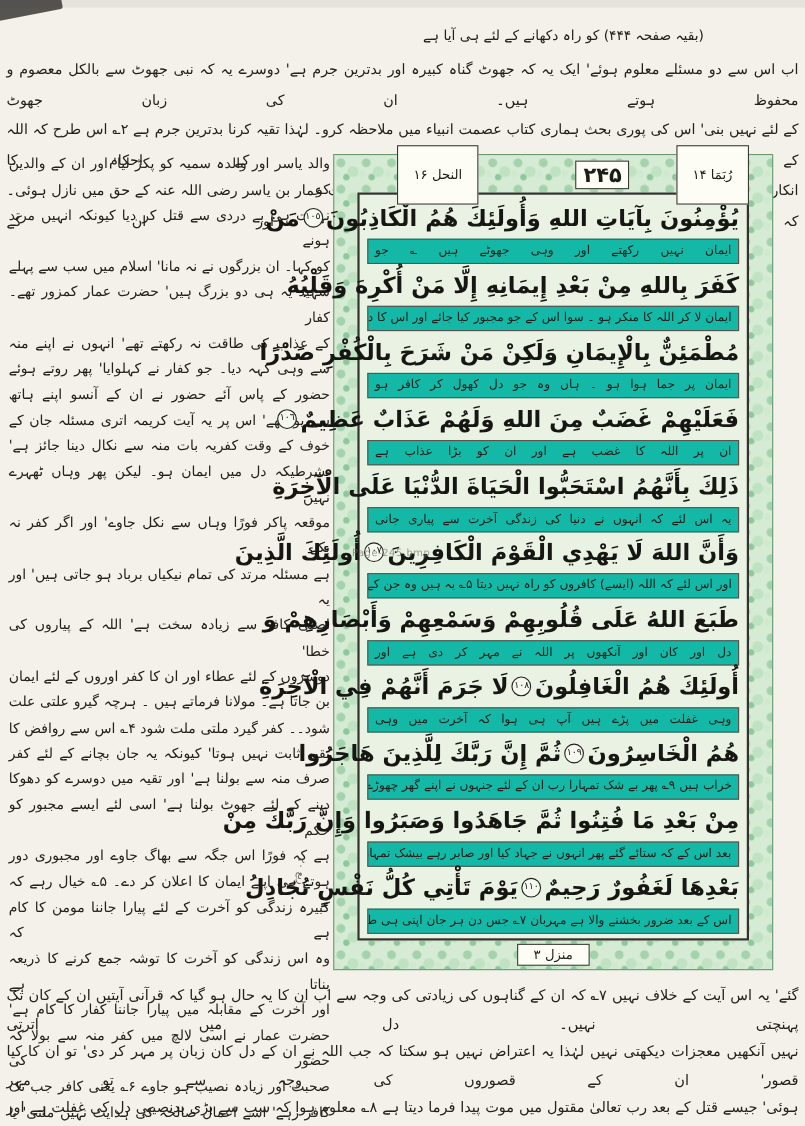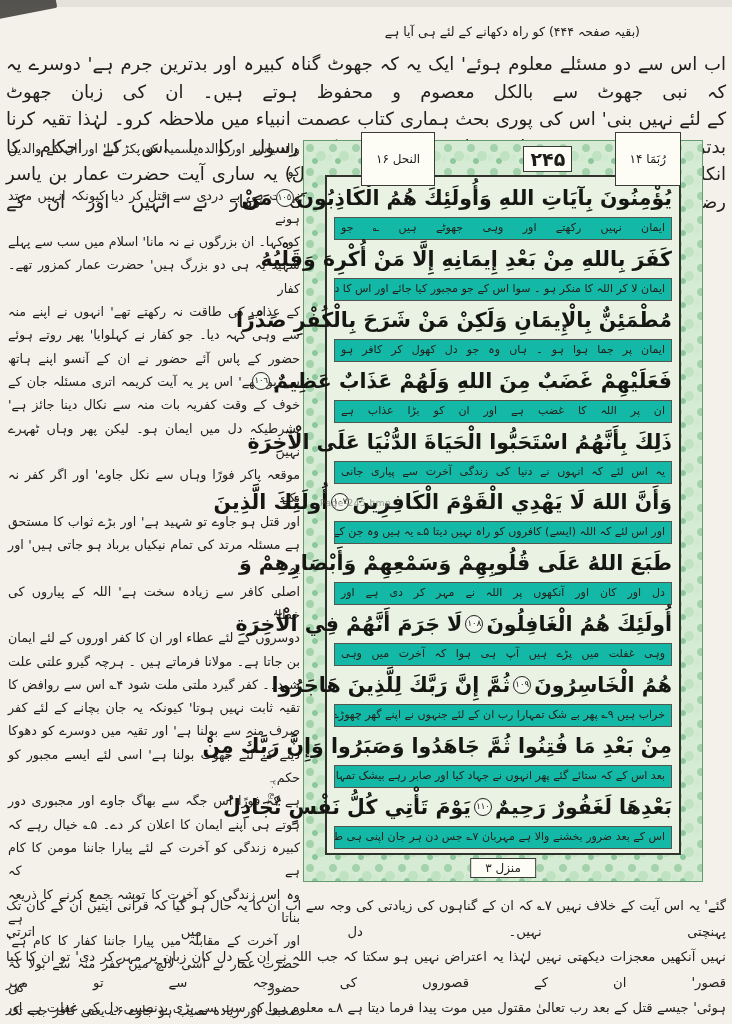--- a/index.html
+++ b/index.html
@@ -19,21 +19,21 @@
   .artifact-topband{
     position:absolute;left:0;top:0;width:100%;height:7px;background:#dedbd4;opacity:.7;
   }
   .jline{text-align:justify;text-align-last:justify;}
   
   .continuation{
     position:absolute;top:24px;right:92px;width:330px;
     font-size:12.5px;text-align:right;white-space:nowrap;
   }
   .top-para{position:absolute;top:50px;right:6px;left:6px;}
-  .top-para .tline{font-size:18px;line-height:27.5px;}
+  .top-para .tline{font-size:13px;line-height:27.5px;}
   
   .left-col{position:absolute;top:137px;right:432px;left:8px;}
   .left-col .lline{font-size:12.7px;line-height:23.3px;}
   
   .quran-box{
     position:absolute;left:303px;top:140px;width:400px;height:742px;
     box-sizing:border-box;border:1px solid #679a6f;
     background-color:#d6ebd4;
     background-image:
       radial-gradient(circle at 6px 7px,#a3d2ac 3.5px,rgba(0,0,0,0) 4.5px),
@@ -135,21 +135,20 @@
       <div class="jline lline">حضور کے پاس آئے حضور نے ان کے آنسو اپنے ہاتھ</div>
 
       <div class="jline lline">سے پونچھے' اس پر یہ آیت کریمہ اتری مسئلہ جان کے</div>
 
       <div class="jline lline">خوف کے وقت کفریہ بات منہ سے نکال دینا جائز ہے'</div>
 
       <div class="jline lline">بشرطیکہ دل میں ایمان ہو۔ لیکن پھر وہاں ٹھہرے نہیں</div>
 
       <div class="jline lline">موقعہ پاکر فورًا وہاں سے نکل جاوے' اور اگر کفر نہ بکے</div>
 
-      <div class="jline lline">اور قتل ہو جاوے تو شہید ہے' اور بڑے ثواب کا مستحق</div>
 
       <div class="jline lline">ہے مسئلہ مرتد کی تمام نیکیاں برباد ہو جاتی ہیں' اور یہ</div>
 
       <div class="jline lline">اصلی کافر سے زیادہ سخت ہے' اللہ کے پیاروں کی خطا'</div>
 
       <div class="jline lline">دوسروں کے لئے عطاء اور ان کا کفر اوروں کے لئے ایمان</div>
 
       <div class="jline lline">بن جاتا ہے۔ مولانا فرماتے ہیں ۔ ہرچہ گیرو علتی علت</div>
 
       <div class="jline lline">شود۔۔ کفر گیرد ملتی ملت شود ۴؎ اس سے روافض کا</div>

